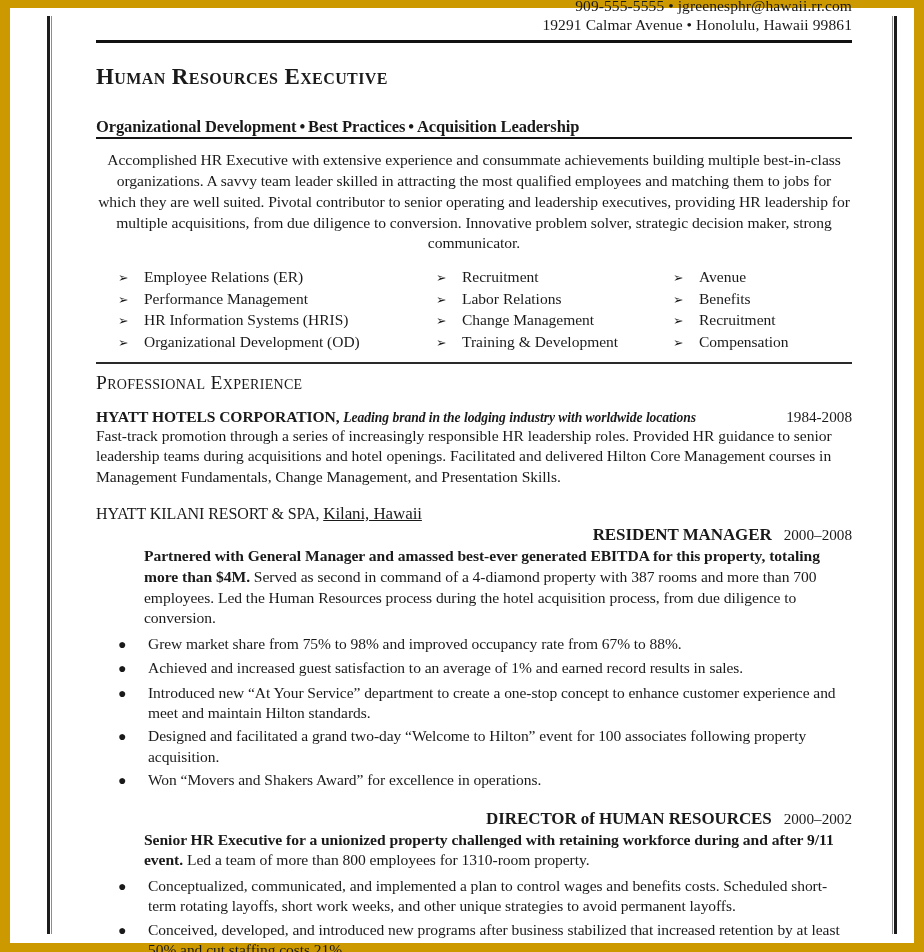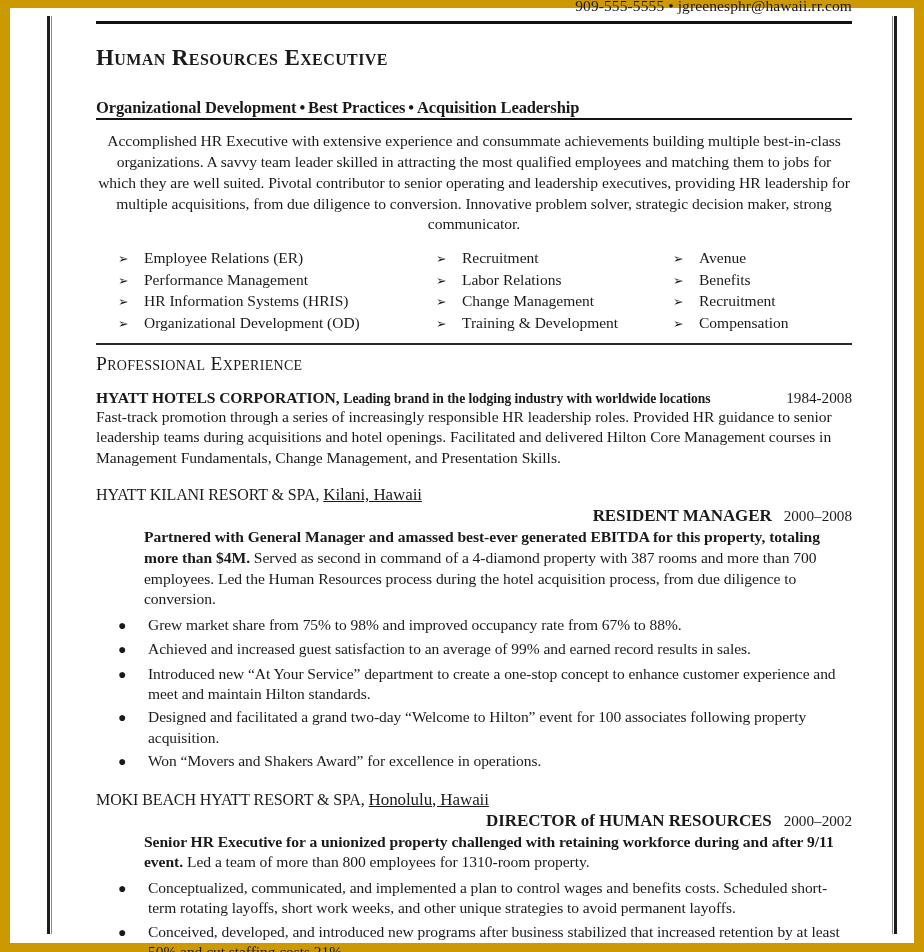--- a/index.html
+++ b/index.html
@@ -148,20 +148,21 @@
     margin-top: 14px;
     font-size: 15.6px;
   }
   .employer-row .names { white-space: nowrap; }
   .employer-name {
     font-weight: 700;
     letter-spacing: -.1px;
   }
   .employer-tag {
     font-weight: 700;
+    font-style: italic;
     font-size: 13.6px;
     letter-spacing: -.05px;
   }
   .date {
     font-size: 15.2px;
     white-space: nowrap;
     padding-left: 12px;
   }
 
   .employer-desc {
@@ -225,20 +226,21 @@
 <body>
 
 <div id="page-frame">
   <div class="edge-rule left"></div>
   <div class="edge-rule right"></div>
 </div>
 
 <div id="sheet">
 
   <div class="contact-line first">909-555-5555 • jgreenesphr@hawaii.rr.com</div>
+  <div class="contact-line">19291 Calmar Avenue • Honolulu, Hawaii 99861</div>
   <div class="rule-heavy"></div>
 
   <div class="doc-title">Human Resources Executive</div>
 
   <div class="tagline">
     <span>Organizational Development</span><span class="sep">•</span><span>Best Practices</span><span class="sep">•</span><span>Acquisition Leadership</span>
   </div>
   <div class="rule-medium"></div>
 
   <div class="summary">Accomplished HR Executive with extensive experience and consummate achievements building multiple best-in-class organizations. A savvy team leader skilled in attracting the most qualified employees and matching them to jobs for which they are well suited. Pivotal contributor to senior operating and leadership executives, providing HR leadership for multiple acquisitions, from due diligence to conversion. Innovative problem solver, strategic decision maker, strong communicator.</div>
@@ -316,42 +318,38 @@
       <span class="date">2000–2008</span>
     </div>
     <div class="position-body"><b>Partnered with General Manager and amassed best-ever generated EBITDA for this property, totaling more than $4M.</b><span> Served as second in command of a 4-diamond property with 387 rooms and more than 700 employees. Led the Human Resources process during the hotel acquisition process, from due diligence to conversion.</span></div>
     <div class="bullets">
       <div class="bullet">
           <span class="dot">●</span>
           <span class="txt">Grew market share from 75% to 98% and improved occupancy rate from 67% to 88%.</span>
         </div>
       <div class="bullet">
           <span class="dot">●</span>
-          <span class="txt">Achieved and increased guest satisfaction to an average of 99% and earned record results in sales.</span>
+          <span class="txt">Achieved and increased guest satisfaction to an average of 1% and earned record results in sales.</span>
         </div>
       <div class="bullet">
           <span class="dot">●</span>
           <span class="txt">Introduced new “At Your Service” department to create a one-stop concept to enhance customer experience and meet and maintain Hilton standards.</span>
         </div>
       <div class="bullet">
           <span class="dot">●</span>
           <span class="txt">Designed and facilitated a grand two-day “Welcome to Hilton” event for 100 associates following property acquisition.</span>
         </div>
       <div class="bullet">
           <span class="dot">●</span>
           <span class="txt">Won “Movers and Shakers Award” for excellence in operations.</span>
         </div>
     </div>
   </div>
 
   <div class="position-block">
-    <div class="property-line">
-      <span>MOKI BEACH HYATT RESORT &amp; SPA,</span>
-      <span class="city">Honolulu, Hawaii</span>
-    </div>
     <div class="title-row">
       <span class="position-title">DIRECTOR of HUMAN RESOURCES</span>
       <span class="date">2000–2002</span>
     </div>
     <div class="position-body"><b>Senior HR Executive for a unionized property challenged with retaining workforce during and after 9/11 event.</b><span> Led a team of more than 800 employees for 1310-room property.</span></div>
     <div class="bullets">
       <div class="bullet">
           <span class="dot">●</span>
           <span class="txt">Conceptualized, communicated, and implemented a plan to control wages and benefits costs. Scheduled short-term rotating layoffs, short work weeks, and other unique strategies to avoid permanent layoffs.</span>
         </div>

